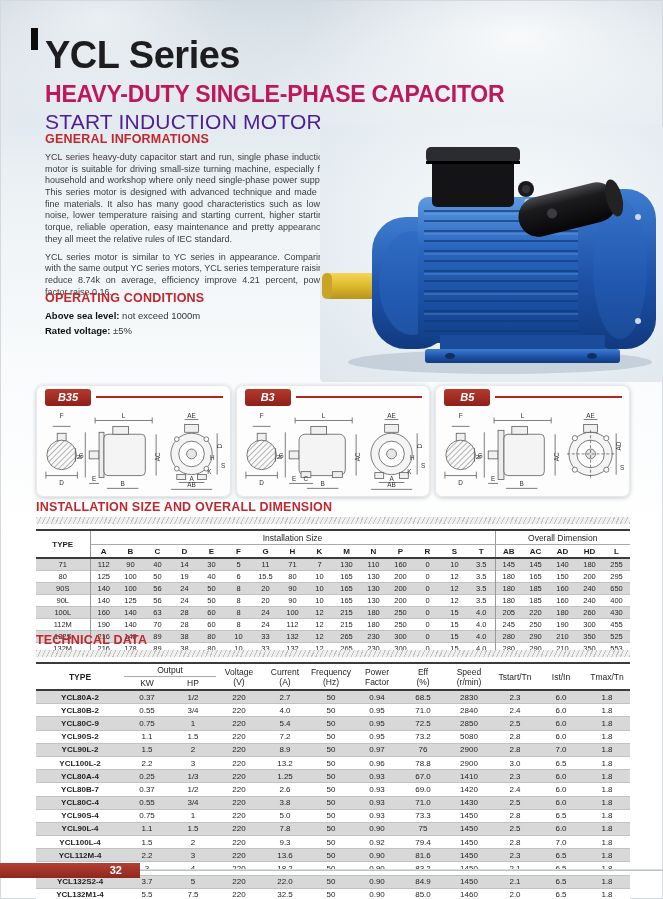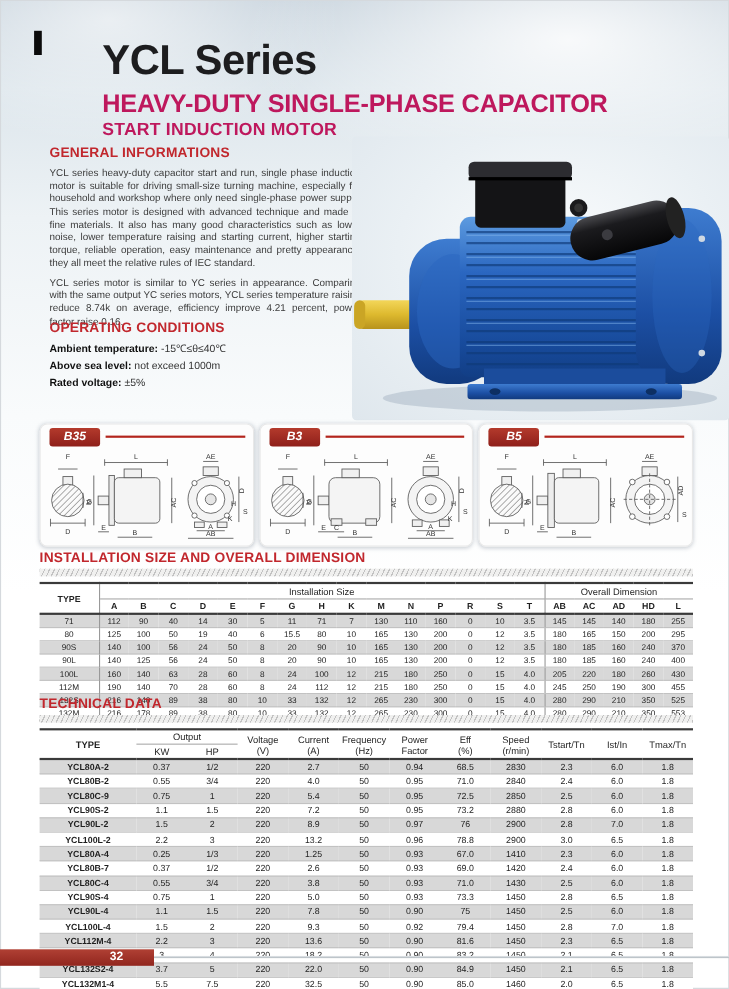--- a/index.html
+++ b/index.html
@@ -10,24 +10,24 @@
     background:
       radial-gradient(ellipse 420px 190px at 78% 4%, rgba(255,255,255,.85), rgba(255,255,255,0) 70%),
       radial-gradient(ellipse 300px 160px at 15% 2%, rgba(255,255,255,.6), rgba(255,255,255,0) 70%),
       linear-gradient(180deg, #c6d2dc 0%, #dde6ec 9%, #edf2f5 22%, #f9fbfc 42%, #ffffff 60%, #ffffff 100%);
     box-shadow: inset 0 0 0 1px #d5d9dd;
     color:#222;
   }
   .corner-mark { position:absolute; left:31px; top:28px; width:7px; height:22px; background:#0b0b0b; }
 
   
-  .title-block { position:absolute; left:45px; top:36px;margin-left:48px; }
+  .title-block { position:absolute; left:45px; top:36px; }
   .main-title { font-size:38px; font-weight:700; color:#1d1d1f; letter-spacing:-0.5px; line-height:1.05; }
   .subtitle-red { font-size:23px; font-weight:700; color:#be185d; margin-top:5px; letter-spacing:-0.2px; }
-  .subtitle-black { font-size:16px; font-weight:700; color:#be185d; margin-top:2px; letter-spacing:.2px; }
+  .subtitle-black { font-size:21px; font-weight:400; color:#4c1d95; margin-top:2px; letter-spacing:.2px; }
 
   h3.sec { font-size:12.5px; font-weight:700; color:#c1272d; letter-spacing:.2px; }
 
   
   .general-block { position:absolute; left:45px; top:132px; width:283px; }
   .general-block p { font-size:9px; line-height:1.3; color:#3c3c3c; text-align:justify; margin-top:6px; }
 
   
   .motor-figure { position:absolute; left:320px; top:124px; width:343px; height:258px;
     background: radial-gradient(ellipse at 55% 42%, #fafcfd 0%, #eaf0f4 55%, #dfe7ed 100%); border-radius:4px; }
@@ -79,21 +79,21 @@
   #tech-table th { font-size:8.5px; font-weight:400; padding:1px 0; vertical-align:middle; }
   #tech-table th.b { font-weight:700; }
   #tech-table th.grp { border-bottom:1px solid #aaa; }
   #tech-table td { padding:1.6px 0; }
   #tech-table td:first-child { font-weight:700; }
   #tech-table col.type-col { width:88px; }
 
   
   .footer-band { position:absolute; left:0; top:863px; width:663px; height:16px; }
   .page-badge { position:absolute; left:0; top:0; width:140px; height:15px; background:linear-gradient(180deg,#b04034,#91261e);
-    color:#fff; font-size:11px; font-weight:700; text-align:right; padding-right:28px; line-height:15px; }
+    color:#fff; font-size:11px; font-weight:700; text-align:right; padding-right:18px; line-height:15px; }
   .footer-line { position:absolute; left:140px; right:0; top:6px; height:2px;
     background:linear-gradient(180deg,#e7ebee,#aeb6bc); }
 </style>
 </head>
 <body>
 
 <div class="corner-mark"></div>
 
 <div class="title-block">
   <div class="main-title">YCL Series</div>
@@ -178,21 +178,20 @@
       <ellipse cx="296" cy="84" rx="8" ry="19" fill="#222"></ellipse>
       <circle cx="232" cy="84" r="5" fill="#3b3b40"></circle>
     </g>
     <circle cx="318" cy="92" r="3" fill="#cfd8e2"></circle>
     <circle cx="318" cy="196" r="3" fill="#cfd8e2"></circle>
   </svg>
 </div>
 
 <div class="operating-block">
   <h3 class="sec">OPERATING CONDITIONS</h3>
-  <div class="op-line"><span class="op-label">Ambient temperature:</span><span> -15℃≤θ≤40℃</span></div>
   <div class="op-line"><span class="op-label">Above sea level:</span><span> not exceed 1000m</span></div>
   <div class="op-line"><span class="op-label">Rated voltage:</span><span> ±5%</span></div>
 </div>
 
 <div class="mount-band">
 
   <div class="mount-box">
     <div class="mount-badge">B35</div>
     <div class="mount-line"></div>
     <svg class="mdraw" viewBox="0 0 190 84">
@@ -481,21 +480,21 @@
           <td>165</td>
           <td>130</td>
           <td>200</td>
           <td>0</td>
           <td>12</td>
           <td>3.5</td>
           <td>180</td>
           <td>185</td>
           <td>160</td>
           <td>240</td>
-          <td>370</td>
+          <td>650</td>
         </tr>
         <tr>
           <td>90L</td>
           <td>140</td>
           <td>125</td>
           <td>56</td>
           <td>24</td>
           <td>50</td>
           <td>8</td>
           <td>20</td>
@@ -698,21 +697,21 @@
         </tr>
         <tr>
           <td>YCL90S-2</td>
           <td>1.1</td>
           <td>1.5</td>
           <td>220</td>
           <td>7.2</td>
           <td>50</td>
           <td>0.95</td>
           <td>73.2</td>
-          <td>2880</td>
+          <td>5080</td>
           <td>2.8</td>
           <td>6.0</td>
           <td>1.8</td>
         </tr>
         <tr class="alt">
           <td>YCL90L-2</td>
           <td>1.5</td>
           <td>2</td>
           <td>220</td>
           <td>8.9</td>

